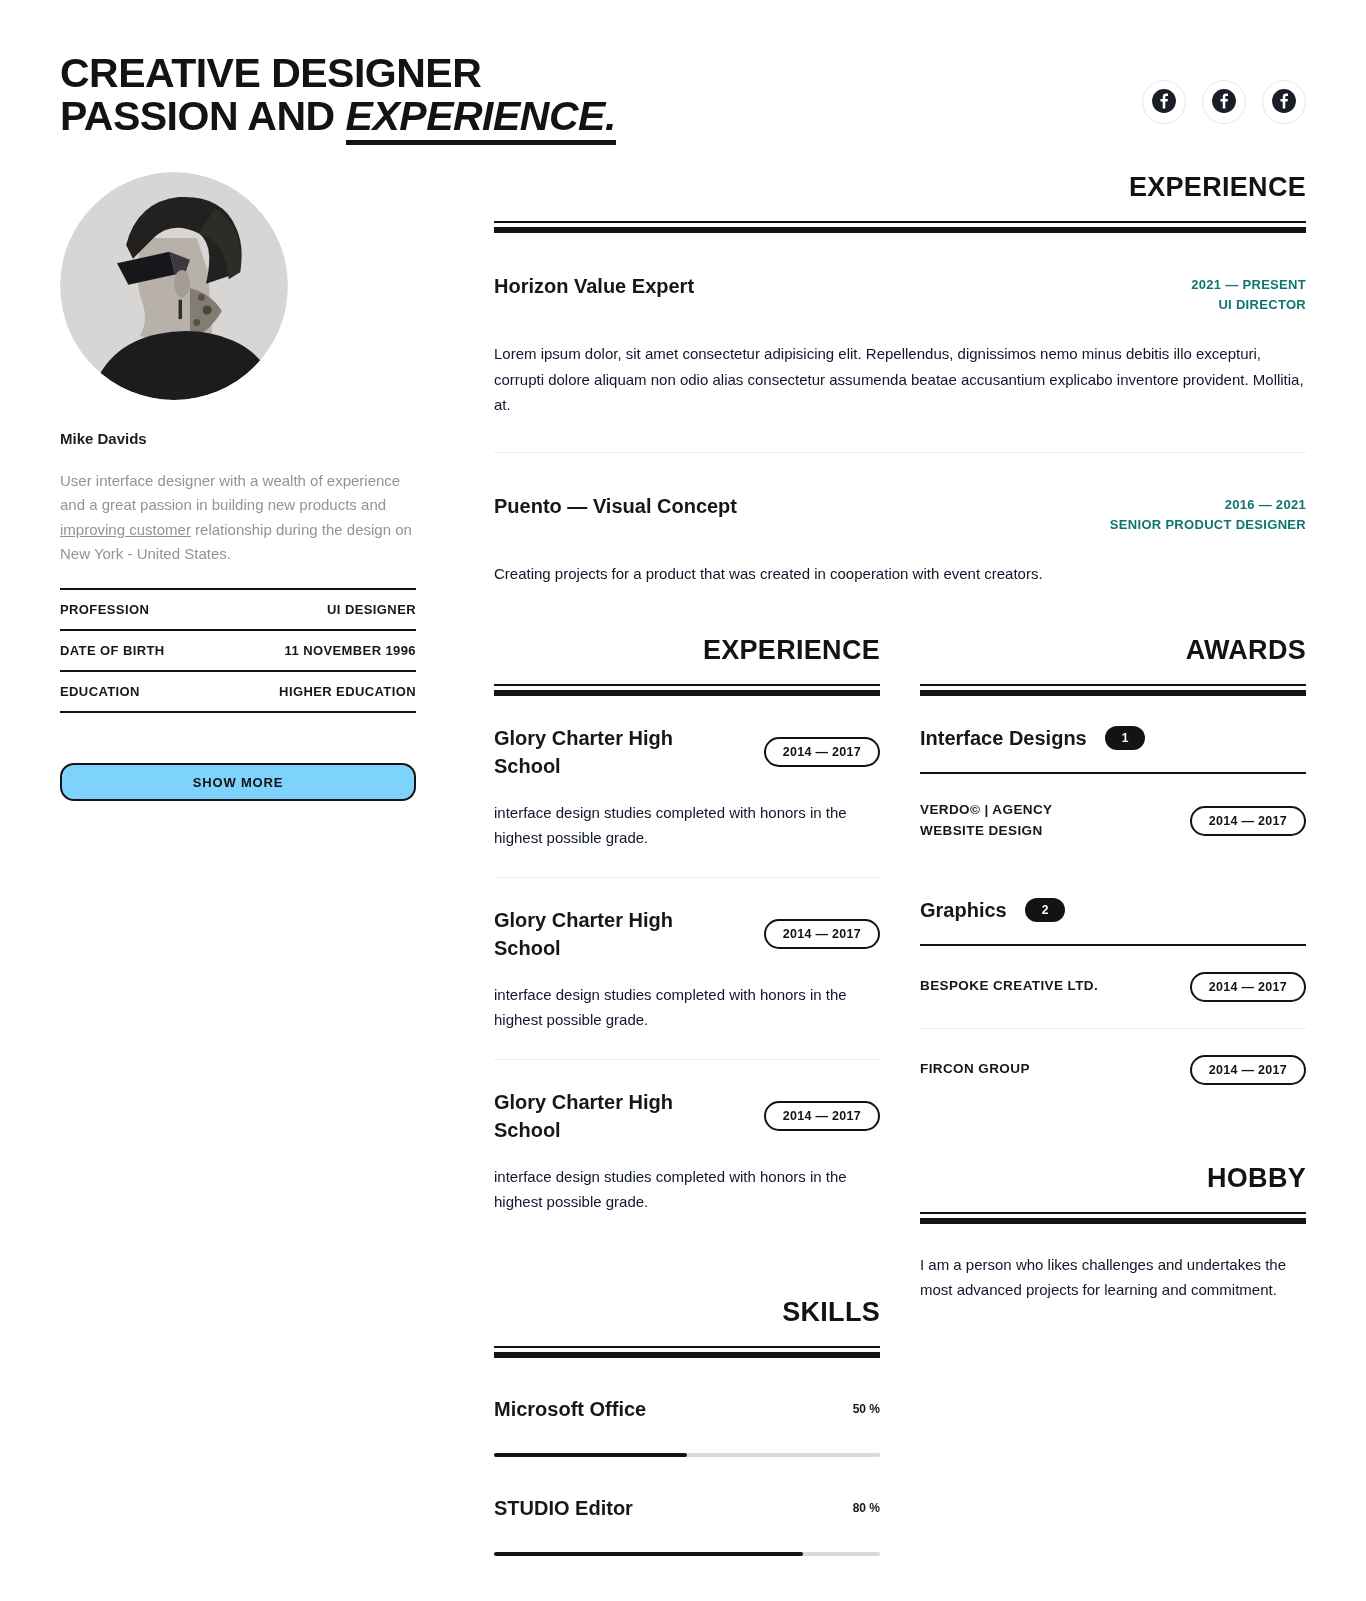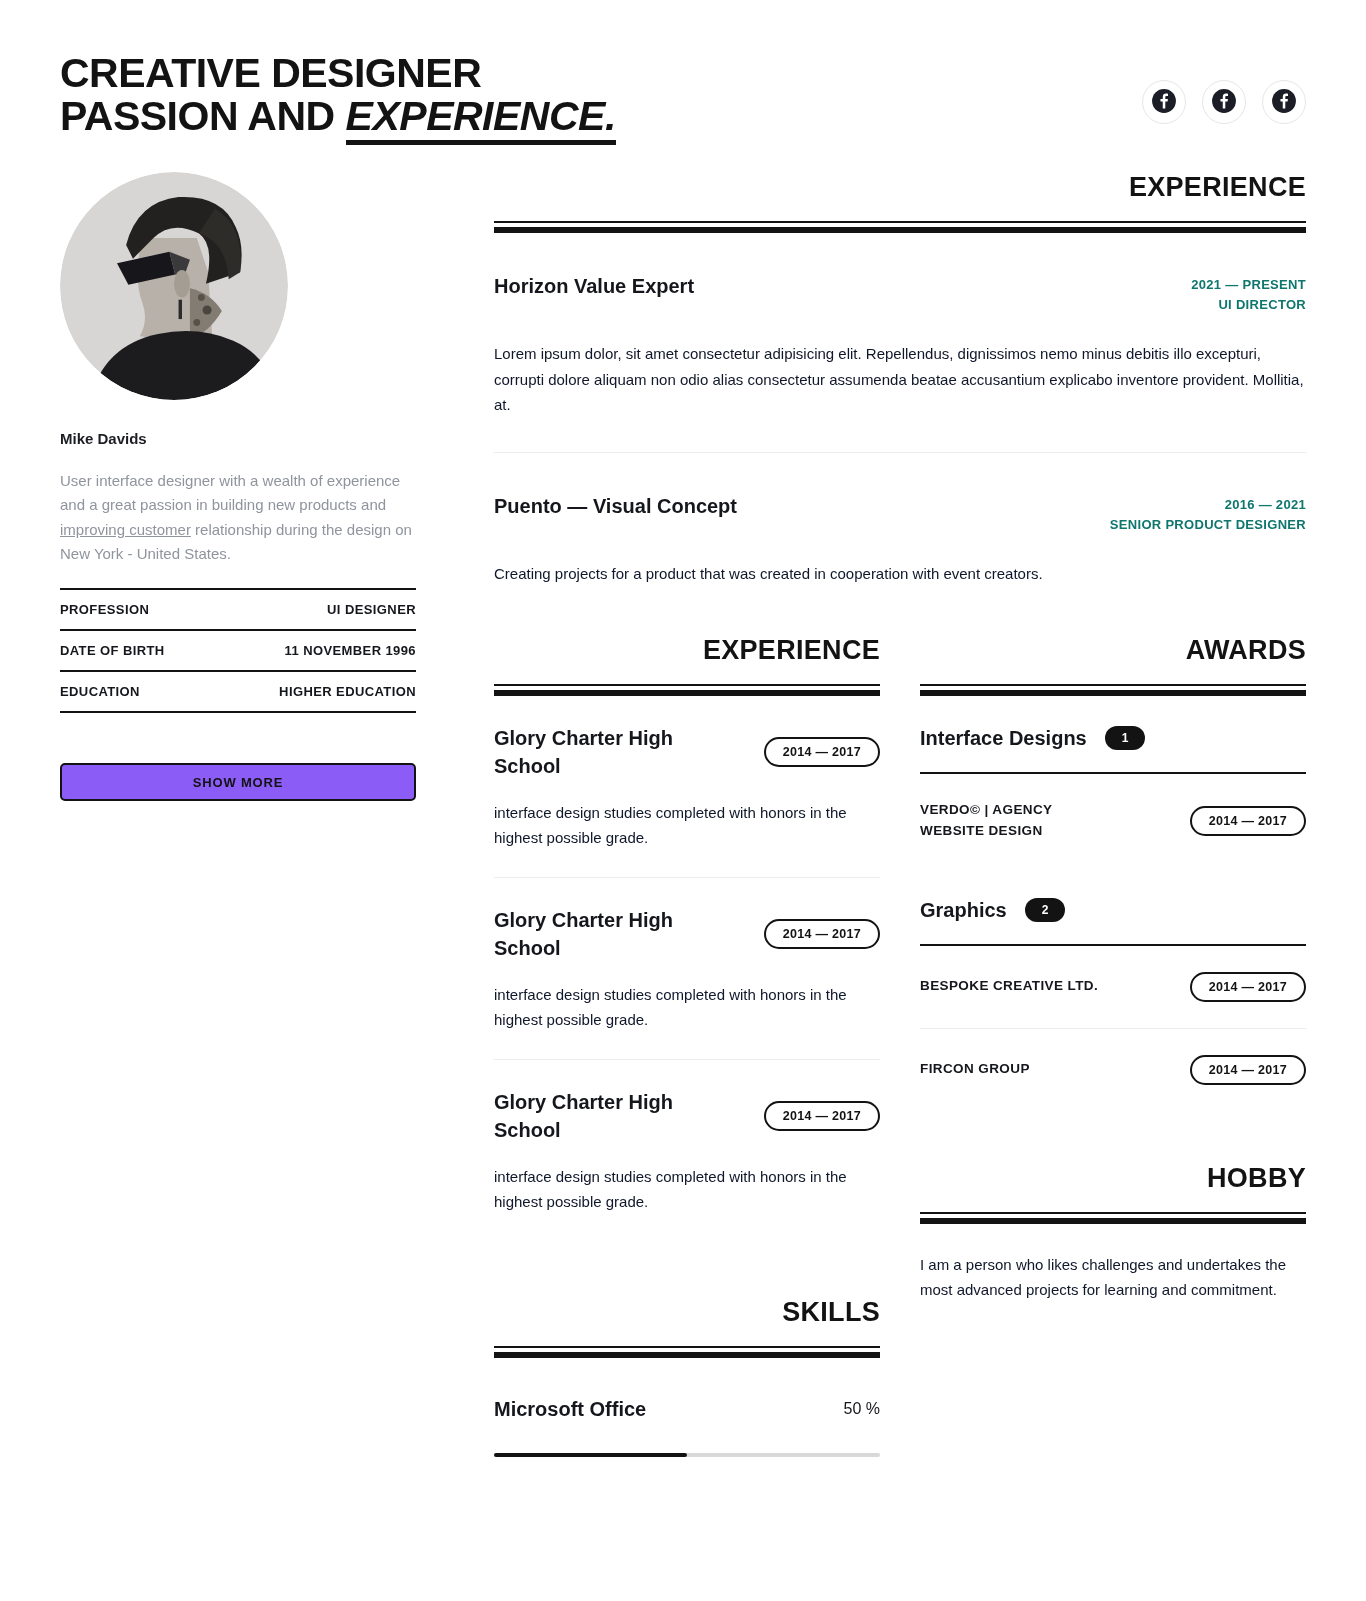--- a/index.html
+++ b/index.html
@@ -38,21 +38,21 @@
   .bio { margin-top:22px; font-size:15px; line-height:1.62; color:#8f949d; }
   .bio a { color:#8f949d; text-decoration:underline; cursor:pointer; }
   .facts { width:100%; margin-top:22px; border-top:2px solid #131313; }
   .fact-row {
     display:flex; justify-content:space-between; align-items:center;
     padding:12px 0; border-bottom:2px solid #131313;
   }
   .fact-row .lbl, .fact-row .val { font-size:13px; font-weight:700; letter-spacing:.4px; text-transform:uppercase; color:#15171c; }
   .show-more {
     margin-top:50px; width:100%; height:38px;
-    background:#8b5cf6; border:2px solid #131313; border-radius:5px;
+    background:#7dd3fc; border:2px solid #131313; border-radius:14px;
     font-family:"Liberation Sans", sans-serif;
     font-size:13px; font-weight:700; letter-spacing:.8px; color:#131313;
     cursor:pointer; text-transform:uppercase;
   }
 
   
   .sec-head { text-align:right; font-size:27px; font-weight:800; letter-spacing:.3px; color:#131313; text-transform:uppercase; }
   .dbl { margin-top:18px; }
   .dbl .thin { display:block; height:2px; background:#131313; }
   .dbl .thick { display:block; height:6px; background:#131313; margin-top:4px; }
@@ -87,21 +87,21 @@
   .award-group-title { display:flex; align-items:flex-end; gap:18px; padding-bottom:22px; border-bottom:2px solid #131313; }
   .award-group-title .t { font-size:20px; font-weight:700; color:#15171c; }
   .award-row { display:flex; justify-content:space-between; align-items:center; padding:26px 0; }
   .award-row + .award-row { border-top:1px solid #ececec; }
   .award-name { font-size:13.5px; font-weight:700; letter-spacing:.4px; text-transform:uppercase; line-height:1.55; color:#15171c; max-width:190px; }
 
   .skills-sec { margin-top:56px; }
   .skill-row { margin-top:40px; }
   .skill-top { display:flex; justify-content:space-between; align-items:center; }
   .skill-name { font-size:20px; font-weight:700; color:#15171c; }
-  .skill-pct { font-size:16px; font-weight:400; color:#15171c; }
+  .skill-pct { font-size:12px; font-weight:700; color:#15171c; }
   .bar { margin-top:32px; height:4px; background:#d9d9d9; border-radius:2px; position:relative; }
   .bar .fill { position:absolute; left:0; top:0; bottom:0; background:#131313; border-radius:2px; }
 
   .hobby-sec { margin-top:52px; }
   .hobby-text { margin-top:28px; }
   .tags { margin-top:22px; display:flex; flex-wrap:wrap; gap:12px; max-width:300px; }
   .tag { border:2px solid #131313; border-radius:16px; padding:6px 15px; font-size:12px; font-weight:700; letter-spacing:.3px; color:#15171c; }
 </style>
 </head>
 <body>
@@ -262,20 +262,29 @@
             <div class="skill-row">
               <div class="skill-top">
                 <span class="skill-name">Microsoft Office</span>
                 <span class="skill-pct">50 %</span>
               </div>
               <div class="bar">
                 <span class="fill" style="width: 50%;"></span>
               </div>
             </div>
 
+            <div class="skill-row">
+              <div class="skill-top">
+                <span class="skill-name">STUDIO Editor</span>
+                <span class="skill-pct">80 %</span>
+              </div>
+              <div class="bar">
+                <span class="fill" style="width: 80%;"></span>
+              </div>
+            </div>
           </section>
         </div>
 
         <div>
           <section>
             <div class="sec-head">AWARDS</div>
             <div class="dbl">
                 <i class="thin"></i>
                 <b class="thick"></b>
               </div>

